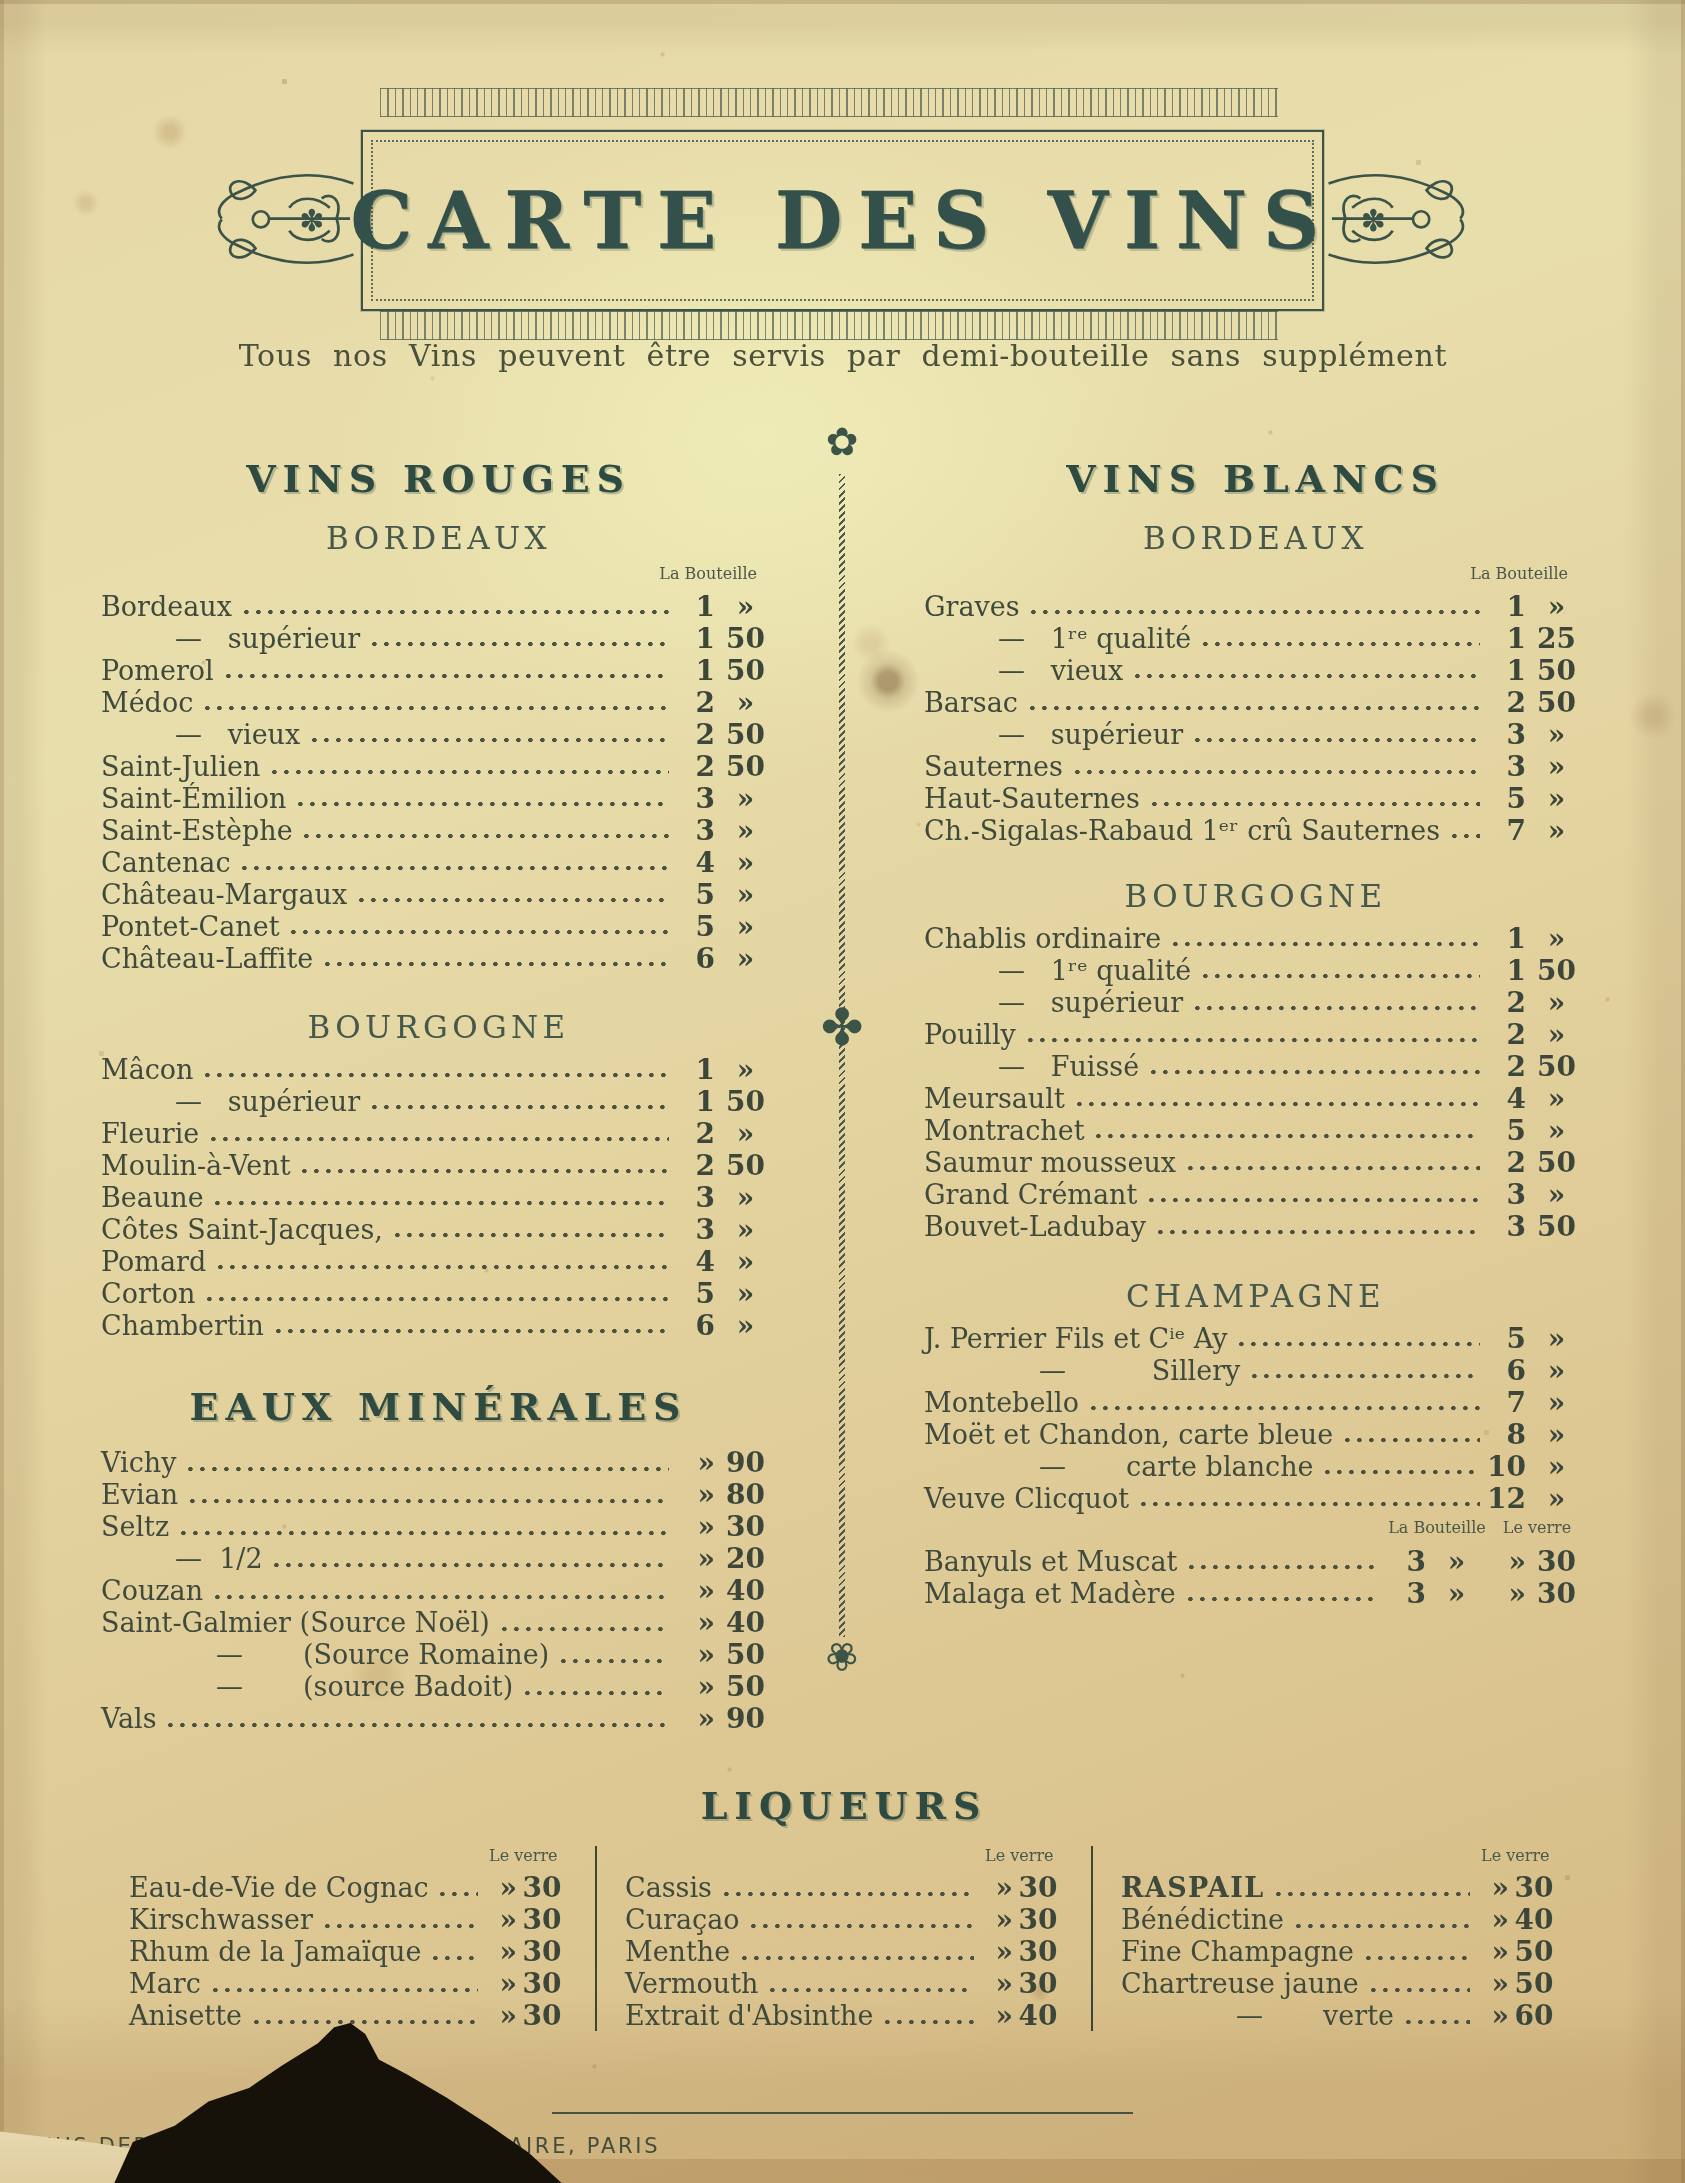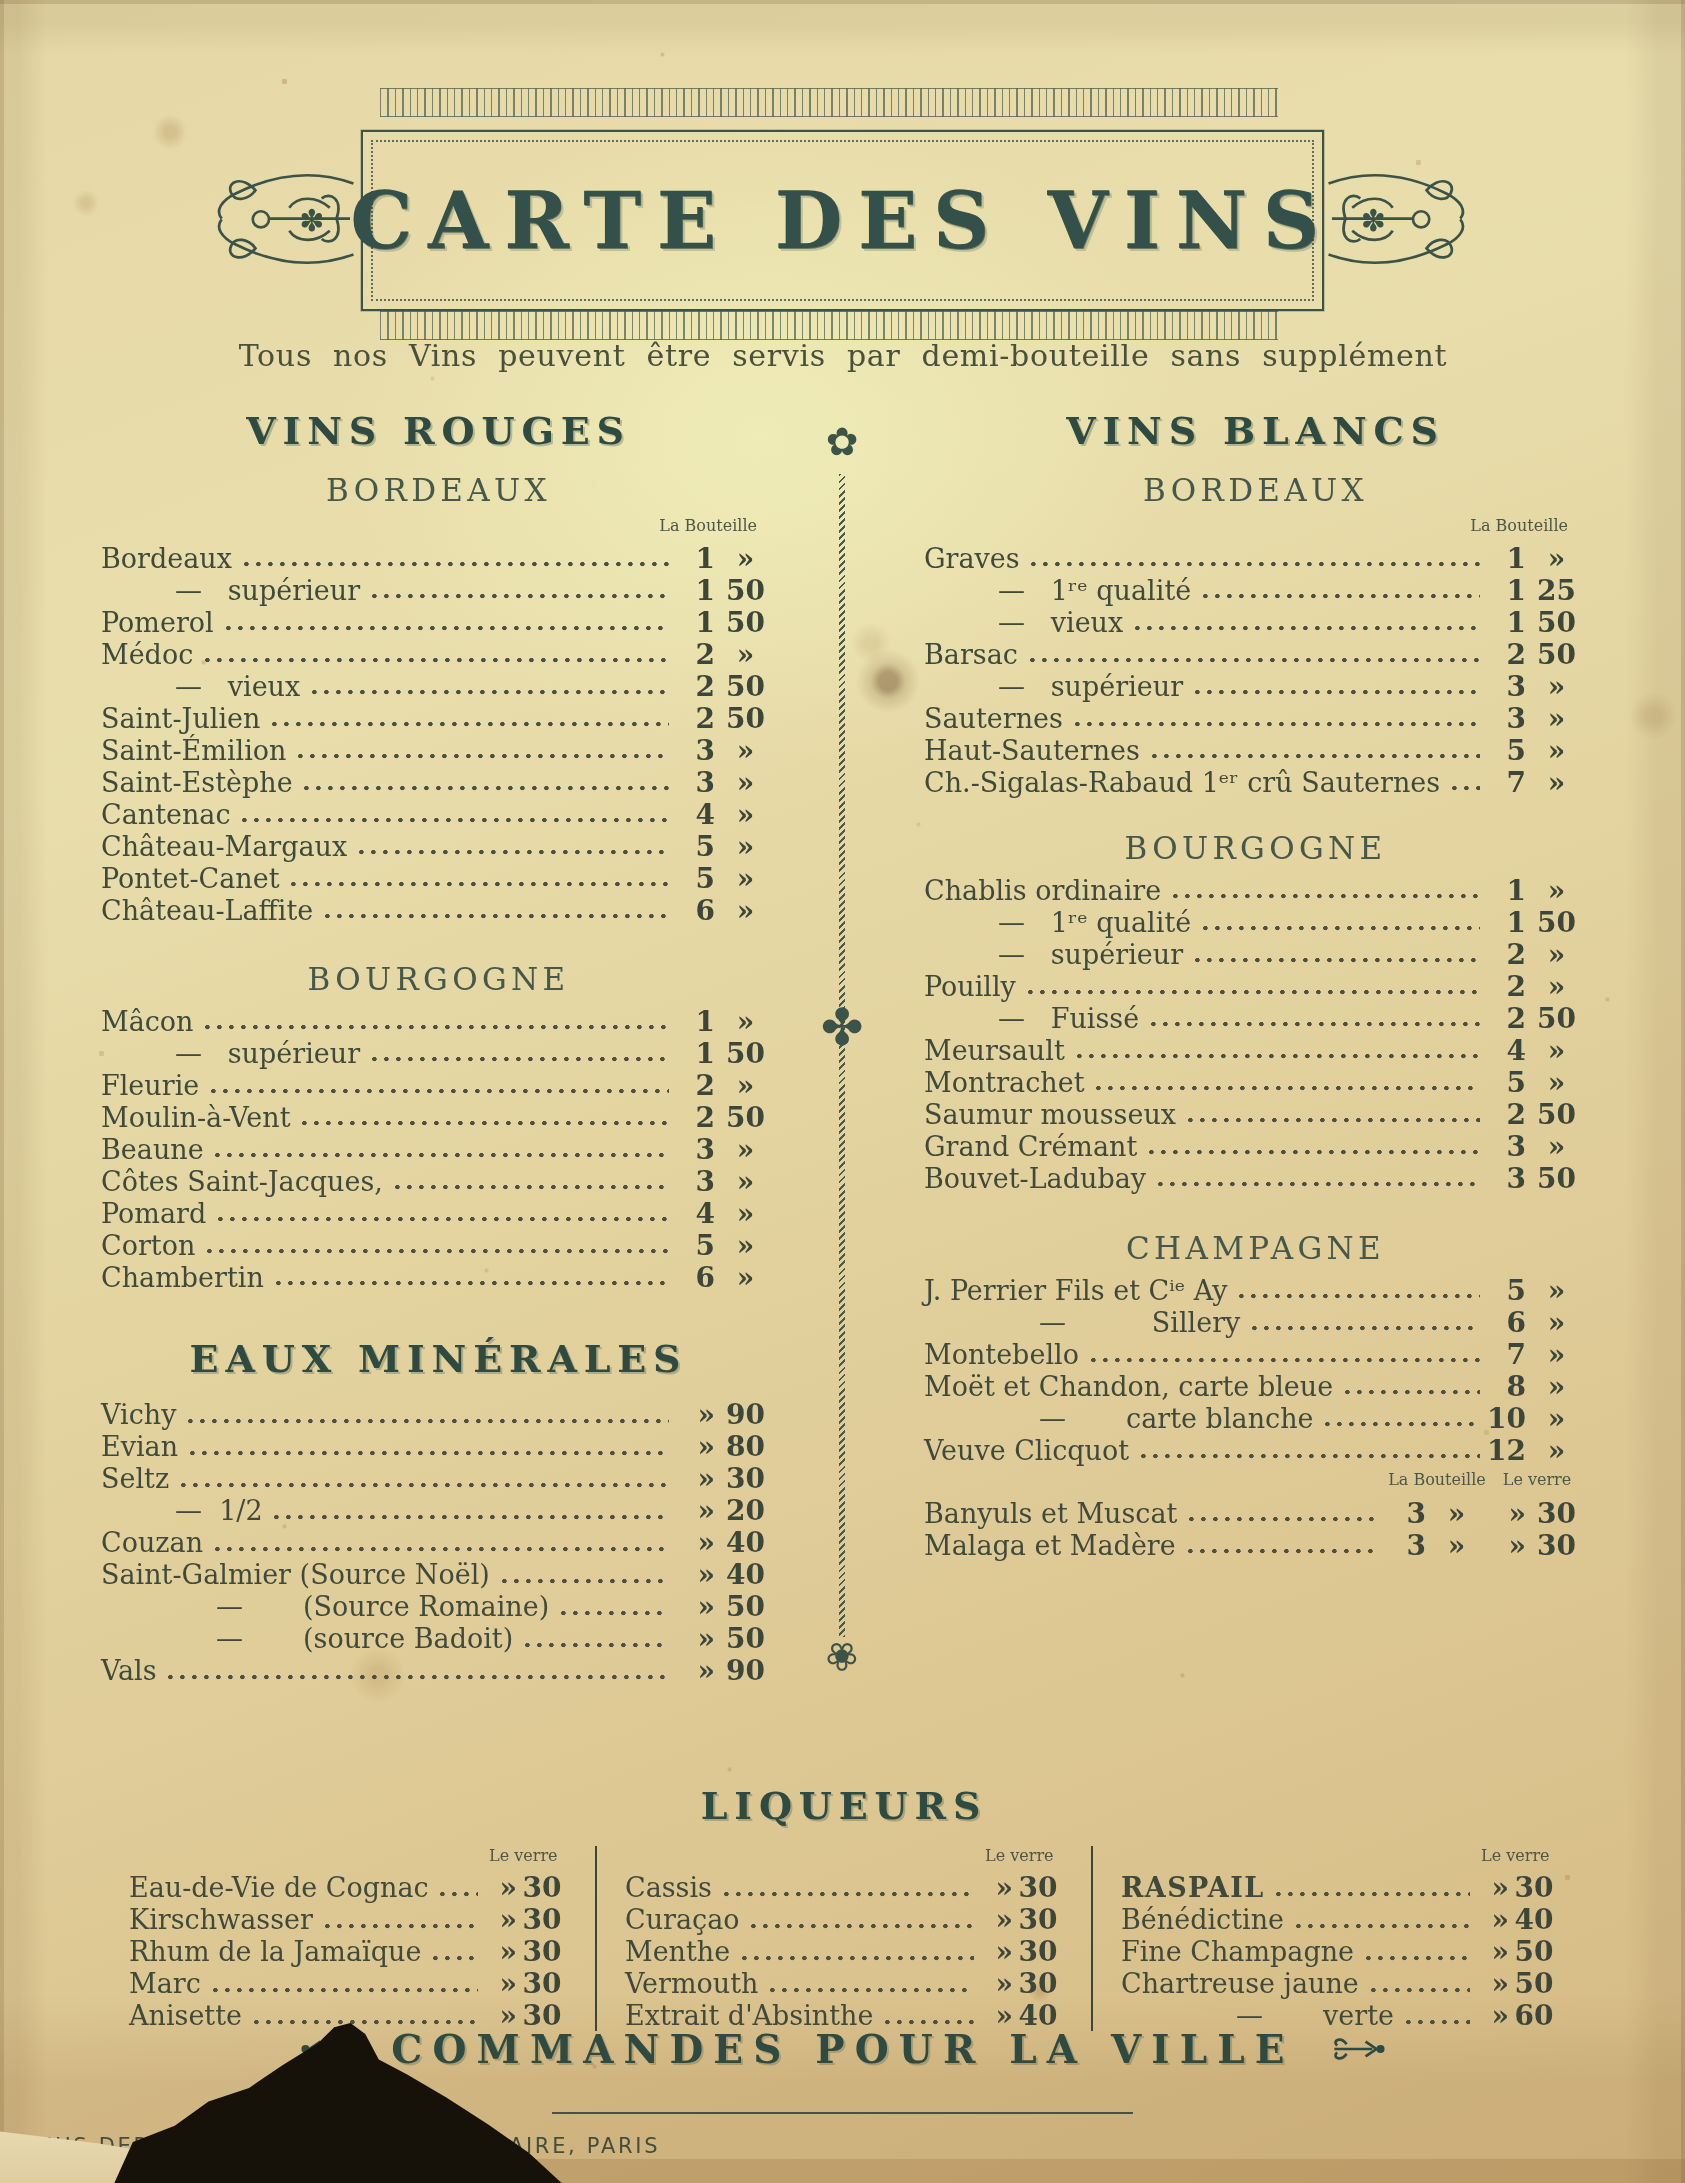--- a/index.html
+++ b/index.html
@@ -44,21 +44,21 @@
   .page-title{position:absolute;inset:0;display:flex;align-items:center;justify-content:center;gap:26px;
     font-size:78px;font-weight:bold;letter-spacing:.20em;color:#33504a;
     text-shadow:2.7px 2.7px 0 rgba(51,80,74,.22), 0.7px 0.7px 0 rgba(20,40,30,.5); white-space:nowrap;}
   .title-orn{font-family:"DejaVu Sans",sans-serif;font-size:30px;letter-spacing:0;color:#3c5348;text-shadow:none;}
   .spray{position:absolute;top:143px;width:149px;height:152px;}
   .spray.left{left:208px;transform:scaleX(-1);}
   .spray.right{left:1325px;}
   .subtitle{position:absolute;top:338px;left:0;width:100%;text-align:center;
     font-size:30px;color:#49503c;word-spacing:10.8px;letter-spacing:0.7px;}
   
-  .col{position:absolute;top:408px;}
+  .col{position:absolute;top:456px;}
   .col-left{left:101px;width:675px;}
   .col-right{left:924px;width:663px;}
   h2.slab{margin:0 0 17.6px;text-align:center;font-size:38px;font-weight:bold;letter-spacing:.18em;
     color:#2e4a41;text-shadow:2px 2px 0 rgba(46,74,65,.28);white-space:nowrap;}
   h2.slab.mt{margin-top:43px;}
   h3.subhead{margin:19px 0 8px;text-align:center;font-size:31px;font-weight:normal;
     letter-spacing:.14em;color:#46584c;}
   .bottle-head,.glass-head{font-size:16px;color:#4a5749;text-align:right;padding-right:19px;margin:0 0 6.8px;}
   .dual-heads{display:flex;justify-content:flex-end;font-size:16px;color:#4a5749;margin:4px 0 8px;}
   .dual-heads span{width:100px;text-align:center;}
@@ -269,41 +269,20 @@
             <li class="row bold"><span class="nm">RASPAIL</span><span class="dots"></span><span class="pr pf">»</span><span class="pr pc">30</span></li>
             <li class="row"><span class="nm">Bénédictine</span><span class="dots"></span><span class="pr pf">»</span><span class="pr pc">40</span></li>
             <li class="row"><span class="nm">Fine Champagne</span><span class="dots"></span><span class="pr pf">»</span><span class="pr pc">50</span></li>
             <li class="row"><span class="nm">Chartreuse jaune</span><span class="dots"></span><span class="pr pf">»</span><span class="pr pc">50</span></li>
             <li class="row ind2"><span class="nm">—&nbsp;&nbsp;&nbsp;&nbsp;&nbsp;&nbsp;&nbsp;verte</span><span class="dots"></span><span class="pr pf">»</span><span class="pr pc">60</span></li>
           </ul>
       </div>
     </div>
   </div>
 
-  <div class="commandes">
-    <svg class="cmd-orn left" viewBox="0 0 84 50">
-      <g fill="none" stroke="#2f4a40" stroke-width="4">
-        <path d="M2,25 h56"></path>
-          <path d="M48,14 l16,11 -16,11"></path>
-        <path d="M20,18 c-8,-12 -22,-6 -14,2"></path>
-          <path d="M20,32 c-8,12 -22,6 -14,-2"></path>
-        <circle cx="70" cy="25" r="4" fill="#2f4a40"></circle>
-      </g>
-    </svg>
-    <h2>COMMANDES POUR LA VILLE</h2>
-    <svg class="cmd-orn" viewBox="0 0 84 50">
-      <g fill="none" stroke="#2f4a40" stroke-width="4">
-        <path d="M2,25 h56"></path>
-          <path d="M48,14 l16,11 -16,11"></path>
-        <path d="M20,18 c-8,-12 -22,-6 -14,2"></path>
-          <path d="M20,32 c-8,12 -22,6 -14,-2"></path>
-        <circle cx="70" cy="25" r="4" fill="#2f4a40"></circle>
-      </g>
-    </svg>
-  </div>
   <div class="footer-rule"></div>
   <div class="imprint">MENUS DEPLANCHE, 71, PASSAGE DU CAIRE, PARIS</div>
 
   <div class="torn-light"></div>
   <div class="torn-hole">
     <svg width="500" height="161" viewBox="0 0 740 238">
       <path d="M28,238 L56,176 L118,152 L168,116 L228,96 L278,62 L330,30 L354,6 L378,0 L400,16 L420,54 L462,76 L520,110 L582,150 L642,192 L692,238 Z" fill="#171209"></path>
     </svg>
   </div>
 </div>

